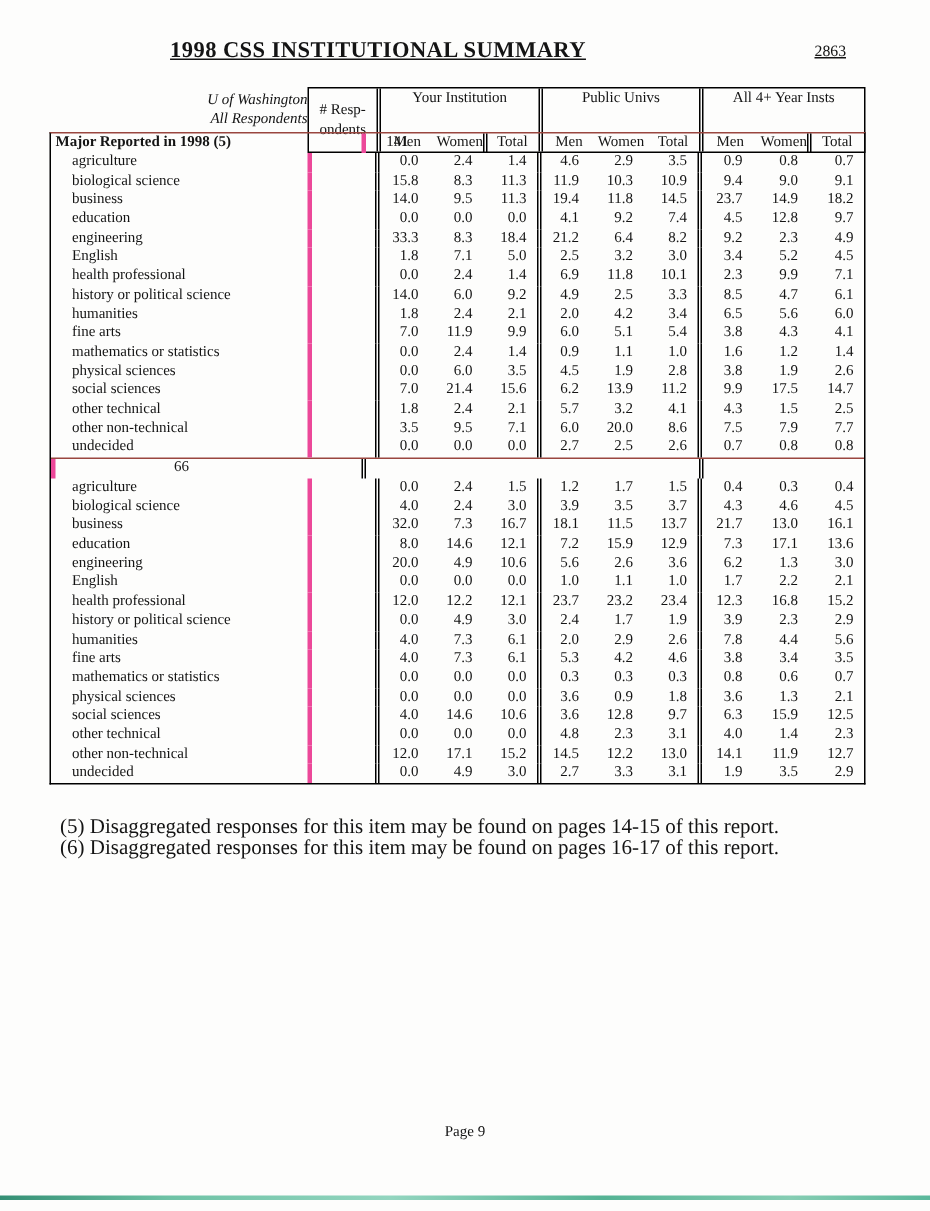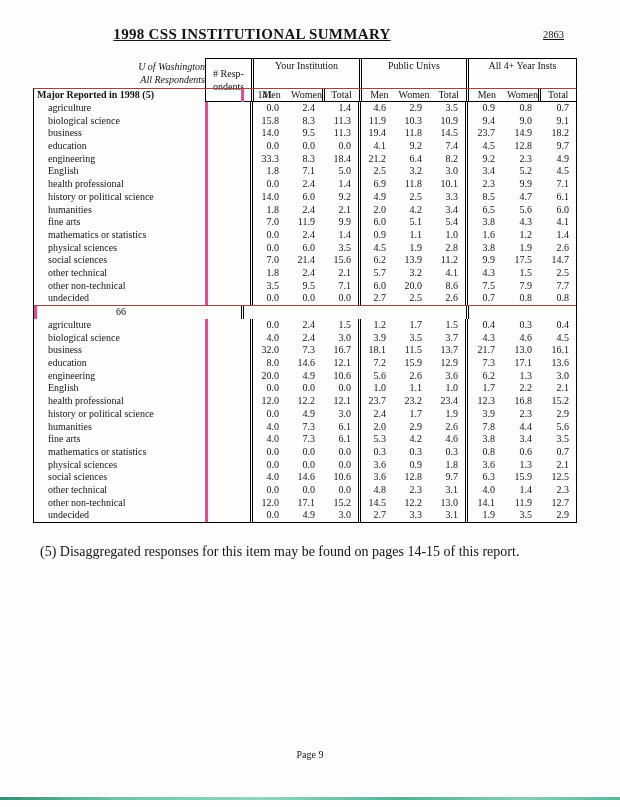--- a/index.html
+++ b/index.html
@@ -530,16 +530,17 @@
       <div class="c-num">3.3</div>
       <div class="c-num">3.1</div>
       <div class="c-num g-start">1.9</div>
       <div class="c-num">3.5</div>
       <div class="c-num">2.9</div>
     </div>
   </div>
 
 <div class="footnotes">
   <div>(5) Disaggregated responses for this item may be found on pages 14-15 of this report.</div>
+  <div>(6) Disaggregated responses for this item may be found on pages 16-17 of this report.</div>
 </div>
 
 <div class="page-number">Page 9</div>
 <div class="bottom-rule"></div>
 
 </body></html>

